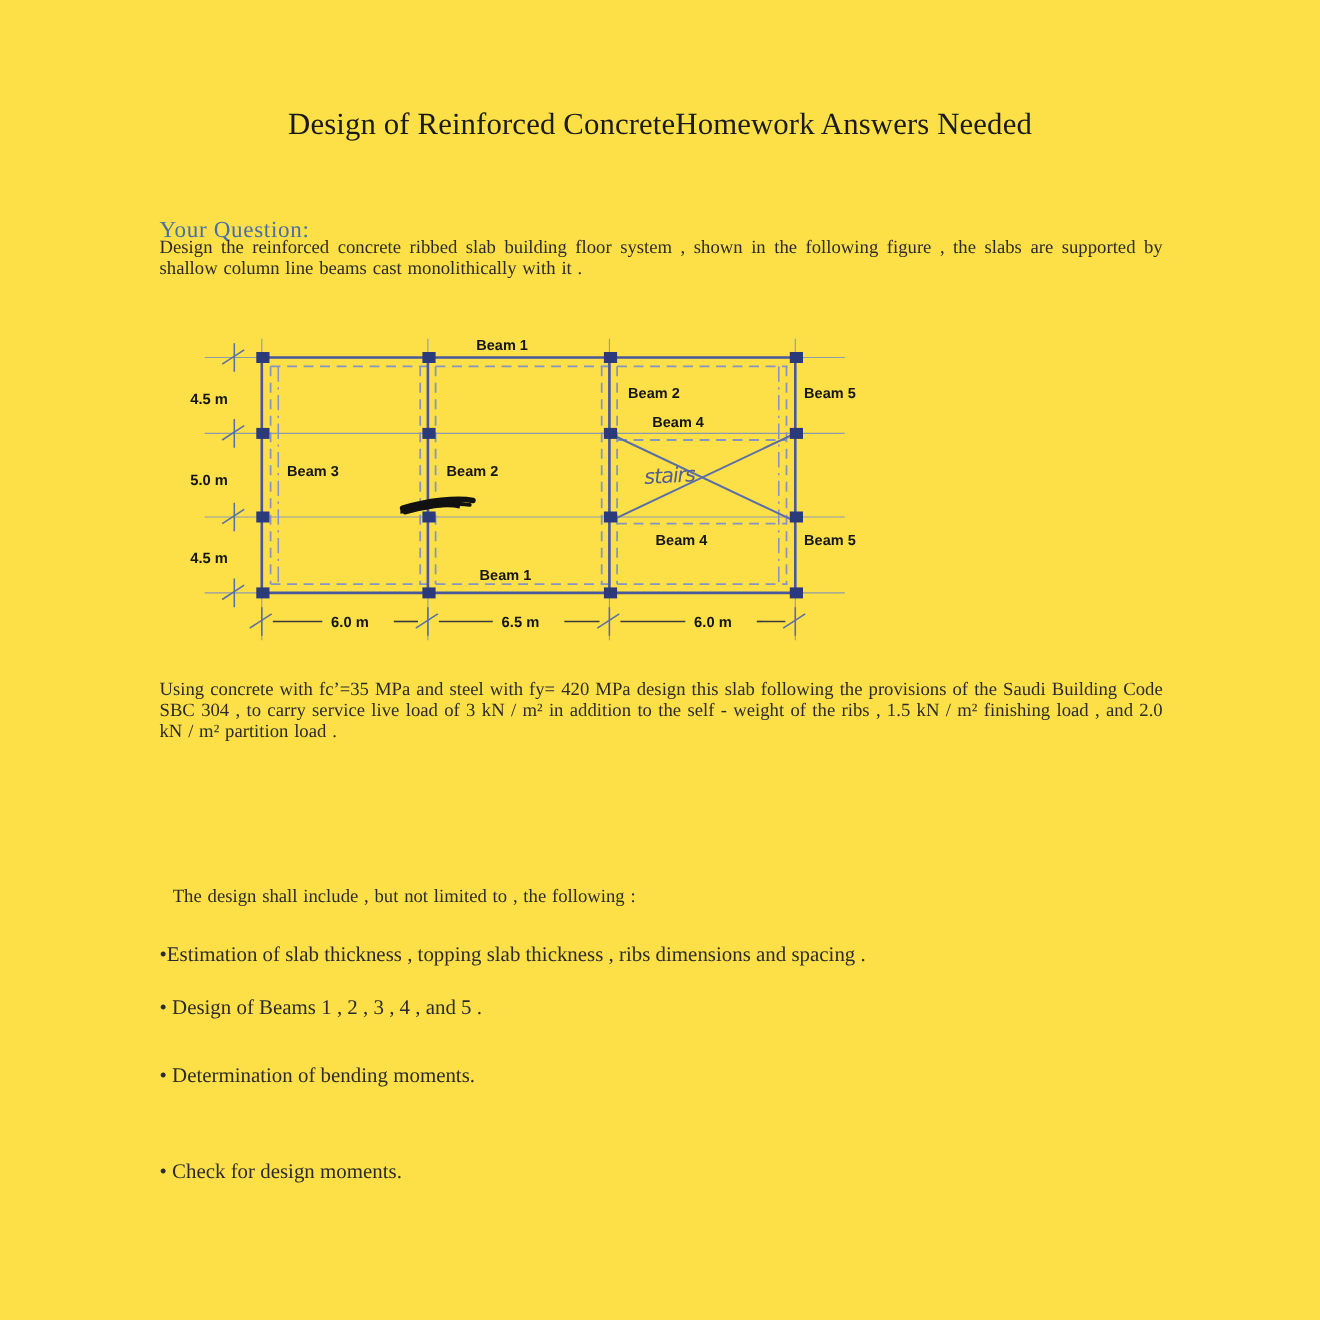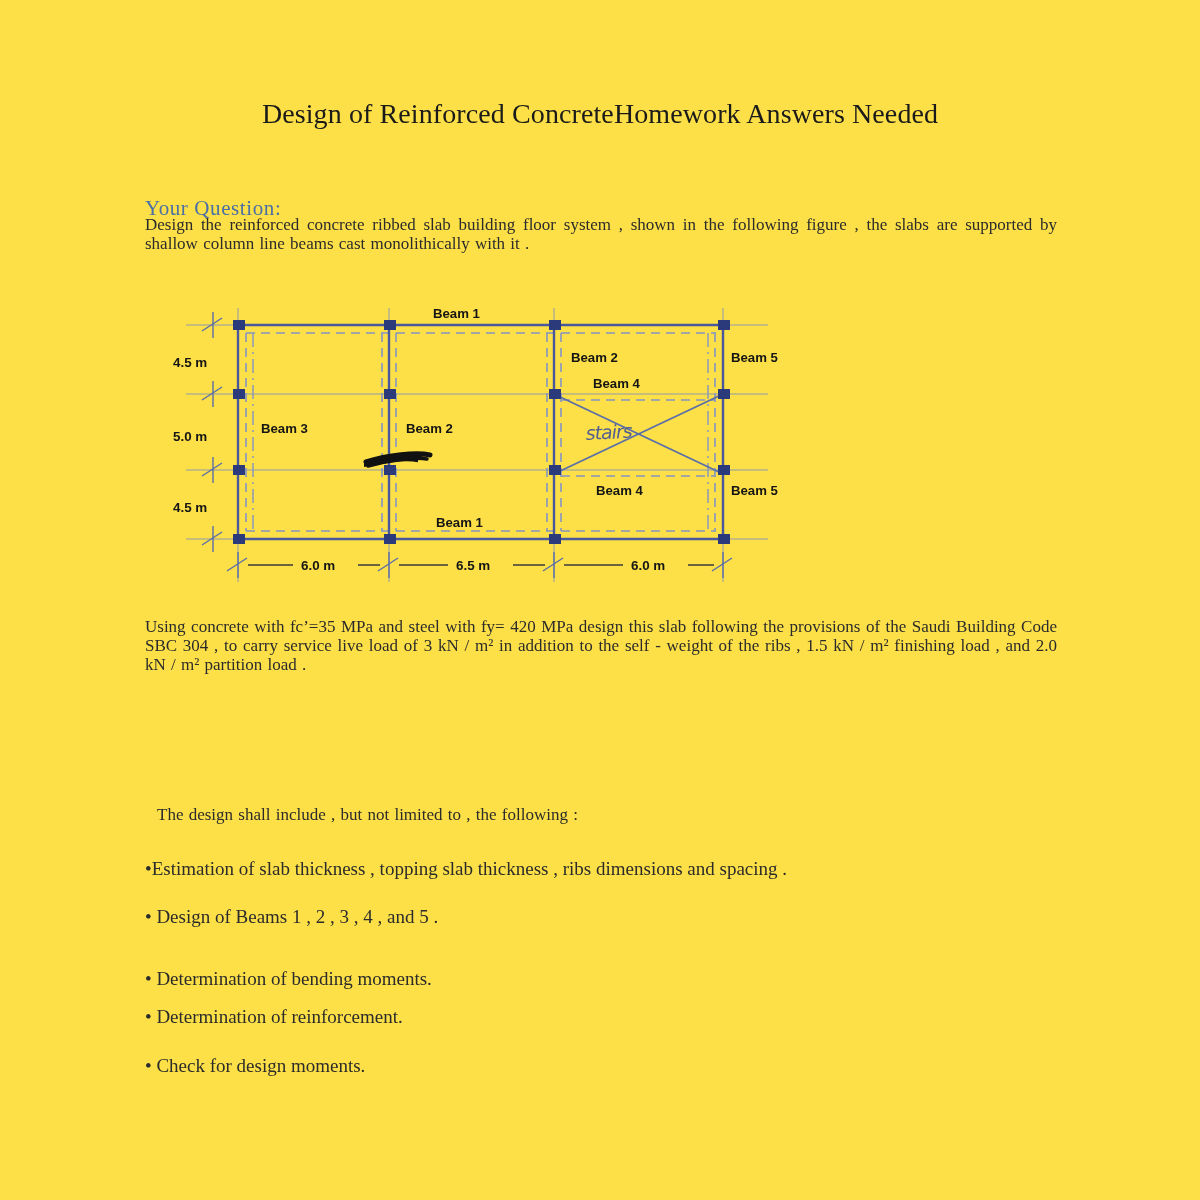--- a/index.html
+++ b/index.html
@@ -250,16 +250,15 @@
     </svg>
   </div>
 
   <div class="para p-materials">Using concrete with fc’=35 MPa and steel with fy= 420 MPa design this slab following the provisions of the Saudi Building Code SBC 304 , to carry service live load of 3 kN / m² in addition to the self - weight of the ribs , 1.5 kN / m² finishing load , and 2.0 kN / m² partition load .</div>
 
   <div class="para p-include">The design shall include , but not limited to , the following :</div>
 
   <div class="bullet b1">•Estimation of slab thickness , topping slab thickness , ribs dimensions and spacing .</div>
   <div class="bullet b2">• Design of Beams 1 , 2 , 3 , 4 , and 5 .</div>
   <div class="bullet b3">• Determination of bending moments.</div>
-  <div class="bullet b4">• Determination of reinforcement.</div>
   <div class="bullet b5">• Check for design moments.</div>
 
 </div>
 
 </body></html>

